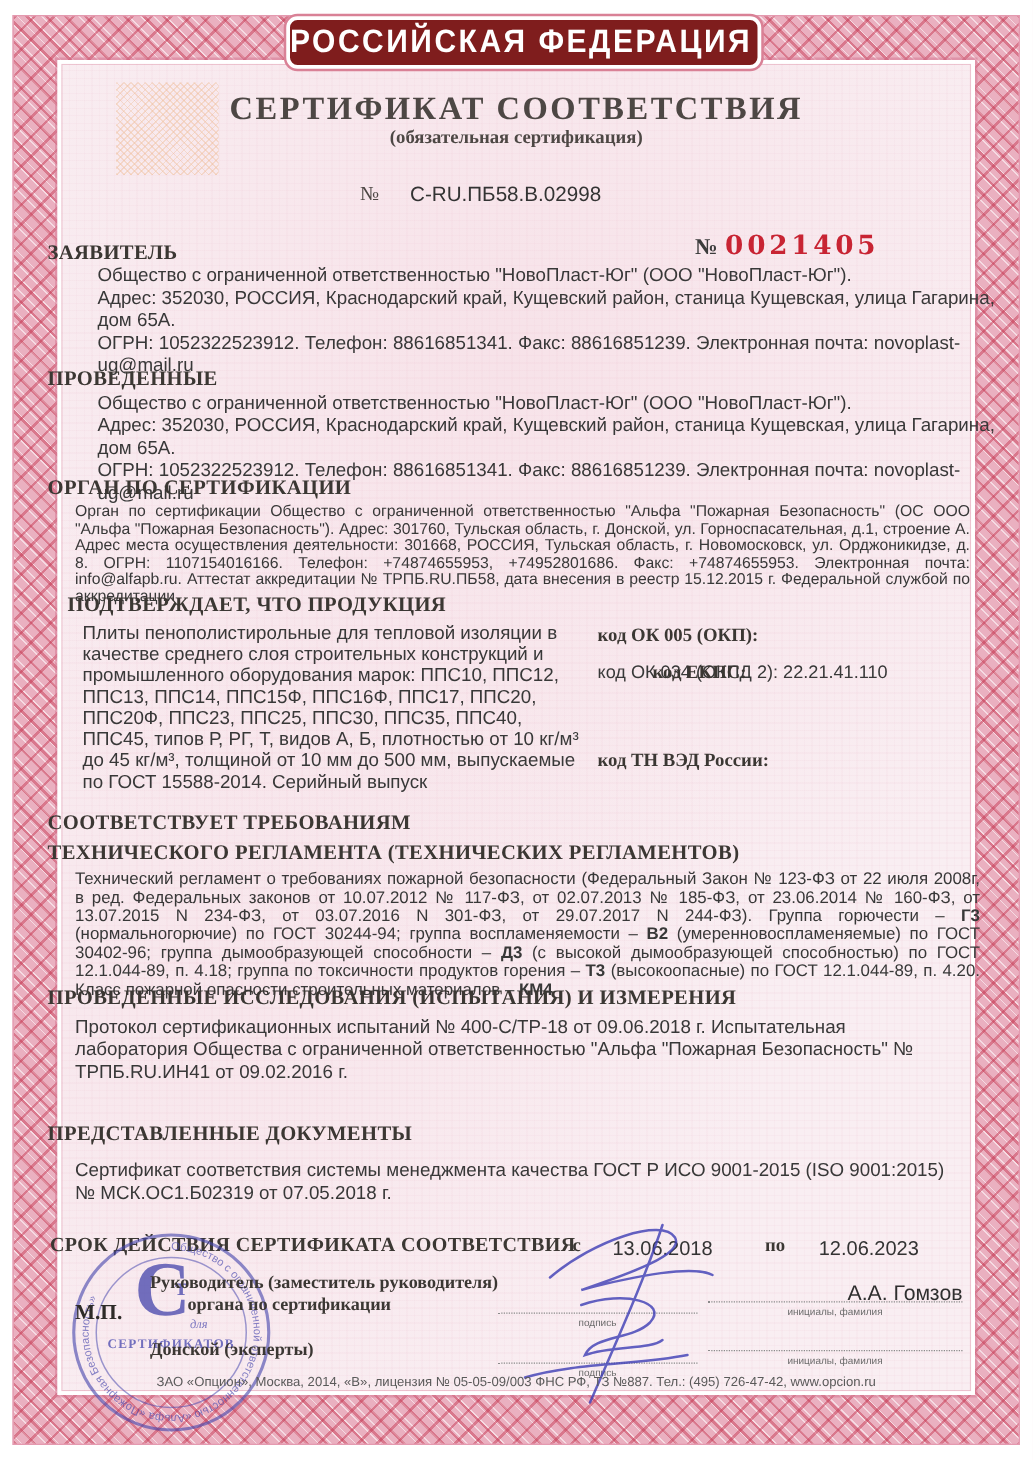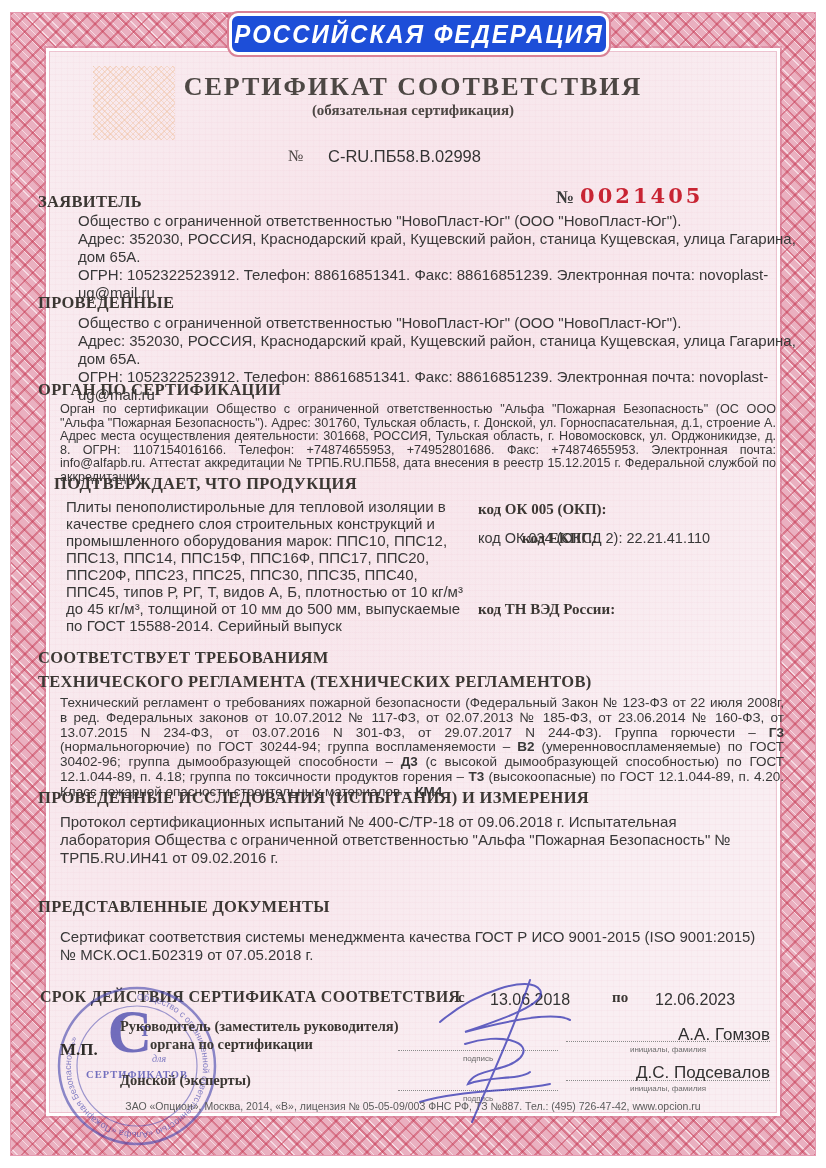--- a/index.html
+++ b/index.html
@@ -20,23 +20,23 @@
           radial-gradient(circle at 20% 70%, rgba(242,199,211,.22), transparent 45%),
           repeating-linear-gradient(0deg, rgba(226,160,182,.07) 0 1px, transparent 1px 6px),
           repeating-linear-gradient(90deg, rgba(226,160,182,.06) 0 1px, transparent 1px 6px);
         border:3px solid #ffffff;
         box-shadow:0 0 0 2px rgba(214,122,148,.55), inset 0 0 0 1px rgba(214,122,148,.35);}
   .watermark-square{position:absolute;left:93px;top:66px;width:82px;height:74px;opacity:.55;
         background-image:
           repeating-linear-gradient(45deg, rgba(233,160,95,.45) 0 1px, transparent 1px 4px),
           repeating-linear-gradient(135deg, rgba(233,160,95,.45) 0 1px, transparent 1px 4px);}
   
-  .banner{position:absolute;left:229px;top:13px;width:374px;height:36px;background:#1d4ed8;
+  .banner{position:absolute;left:229px;top:13px;width:374px;height:36px;background:#7f1d1d;
         border:3px solid #ffffff;border-radius:9px;box-shadow:0 0 0 2px #d98196;
-        display:flex;align-items:center;justify-content:center;font-style:italic;}
+        display:flex;align-items:center;justify-content:flex-start;}
   .banner span{color:#ffffff;font-weight:bold;font-size:24px;letter-spacing:2px;
         font-family:"Liberation Sans",sans-serif;transform:scaleY(1.08);}
   .serif{font-family:"Liberation Serif","DejaVu Serif",serif;}
   .title{position:absolute;left:0;right:0;top:72px;text-align:center;font-size:26px;
         letter-spacing:2px;color:#4d4744;font-weight:600;}
   .subtitle{position:absolute;left:0;right:0;top:102px;text-align:center;font-size:15px;
         font-weight:bold;color:#4d4744;}
   .certno-label{position:absolute;left:288px;top:147px;font-size:16px;color:#4d4744;}
   .certno-value{position:absolute;left:328px;top:147px;font-size:16.5px;color:#333;}
   .formno{position:absolute;left:556px;top:183px;white-space:nowrap;}
@@ -172,21 +172,20 @@
   <div class="role2 serif">Донской (эксперты)</div>
 
   <div class="sigline l-sig1"></div>
   <div class="caption c-sig1">подпись</div>
   <div class="name n-head">А.А. Гомзов</div>
   <div class="sigline l-name1"></div>
   <div class="caption c-name1">инициалы, фамилия</div>
 
   <div class="sigline l-sig2"></div>
   <div class="caption c-sig2">подпись</div>
-  <div class="name n-expert">Д.С. Подсевалов</div>
   <div class="sigline l-name2"></div>
   <div class="caption c-name2">инициалы, фамилия</div>
 
   <svg class="autograph" width="300" height="160" viewBox="0 0 300 160">
     <g fill="none" stroke="#3d3db5" stroke-width="2" opacity=".8" stroke-linecap="round">
       <path d="M60,50 C95,20 150,2 160,18 C168,32 120,48 85,60 C130,48 175,40 190,48"></path>
       <path d="M150,8 C138,45 118,90 92,150"></path>
       <path d="M85,72 C120,60 155,70 140,86 C126,100 95,96 88,112 C110,104 140,108 150,100"></path>
       <path d="M40,130 C80,118 130,120 170,112"></path>
     </g>

